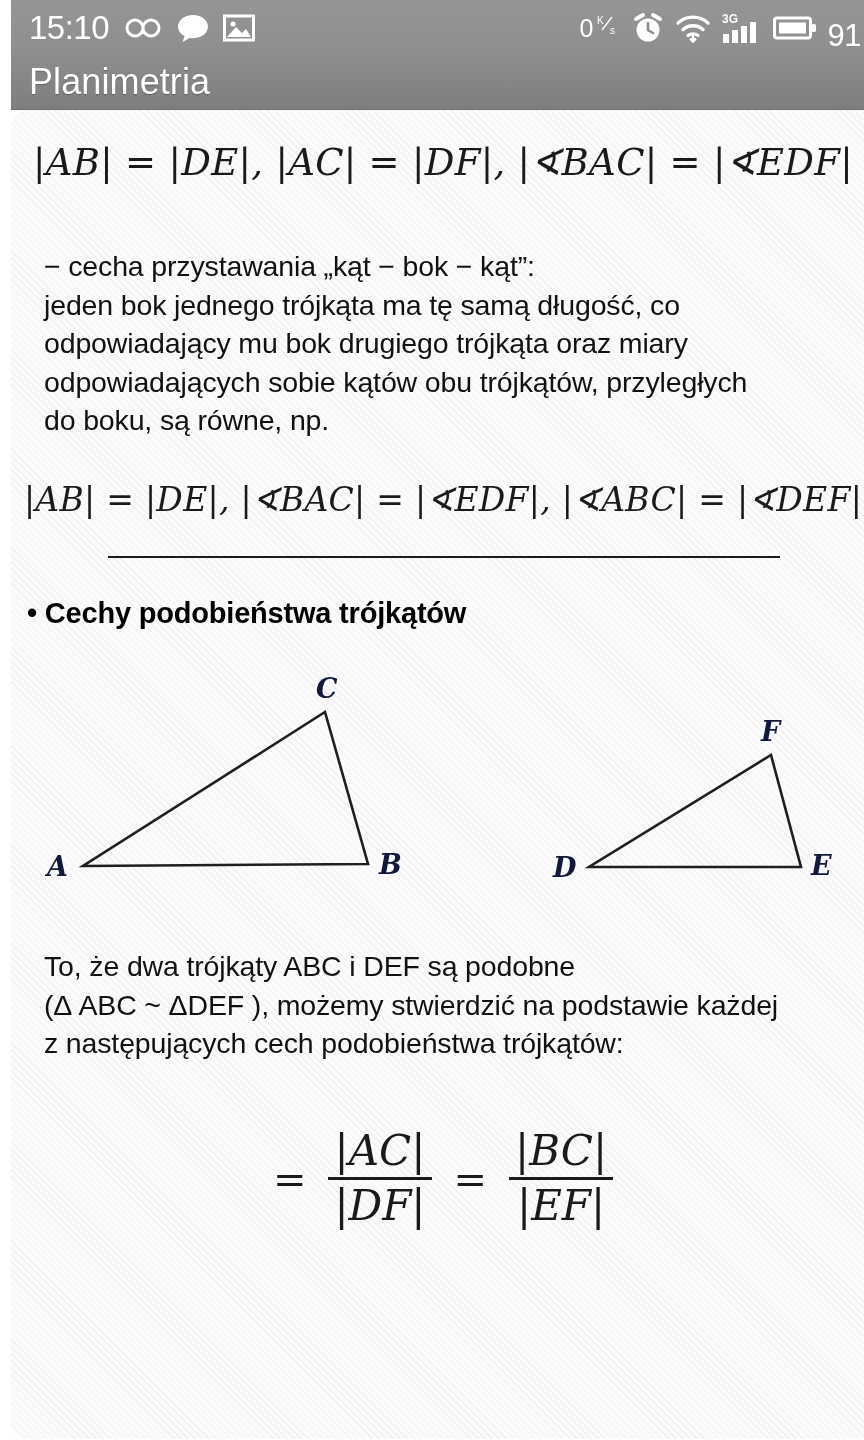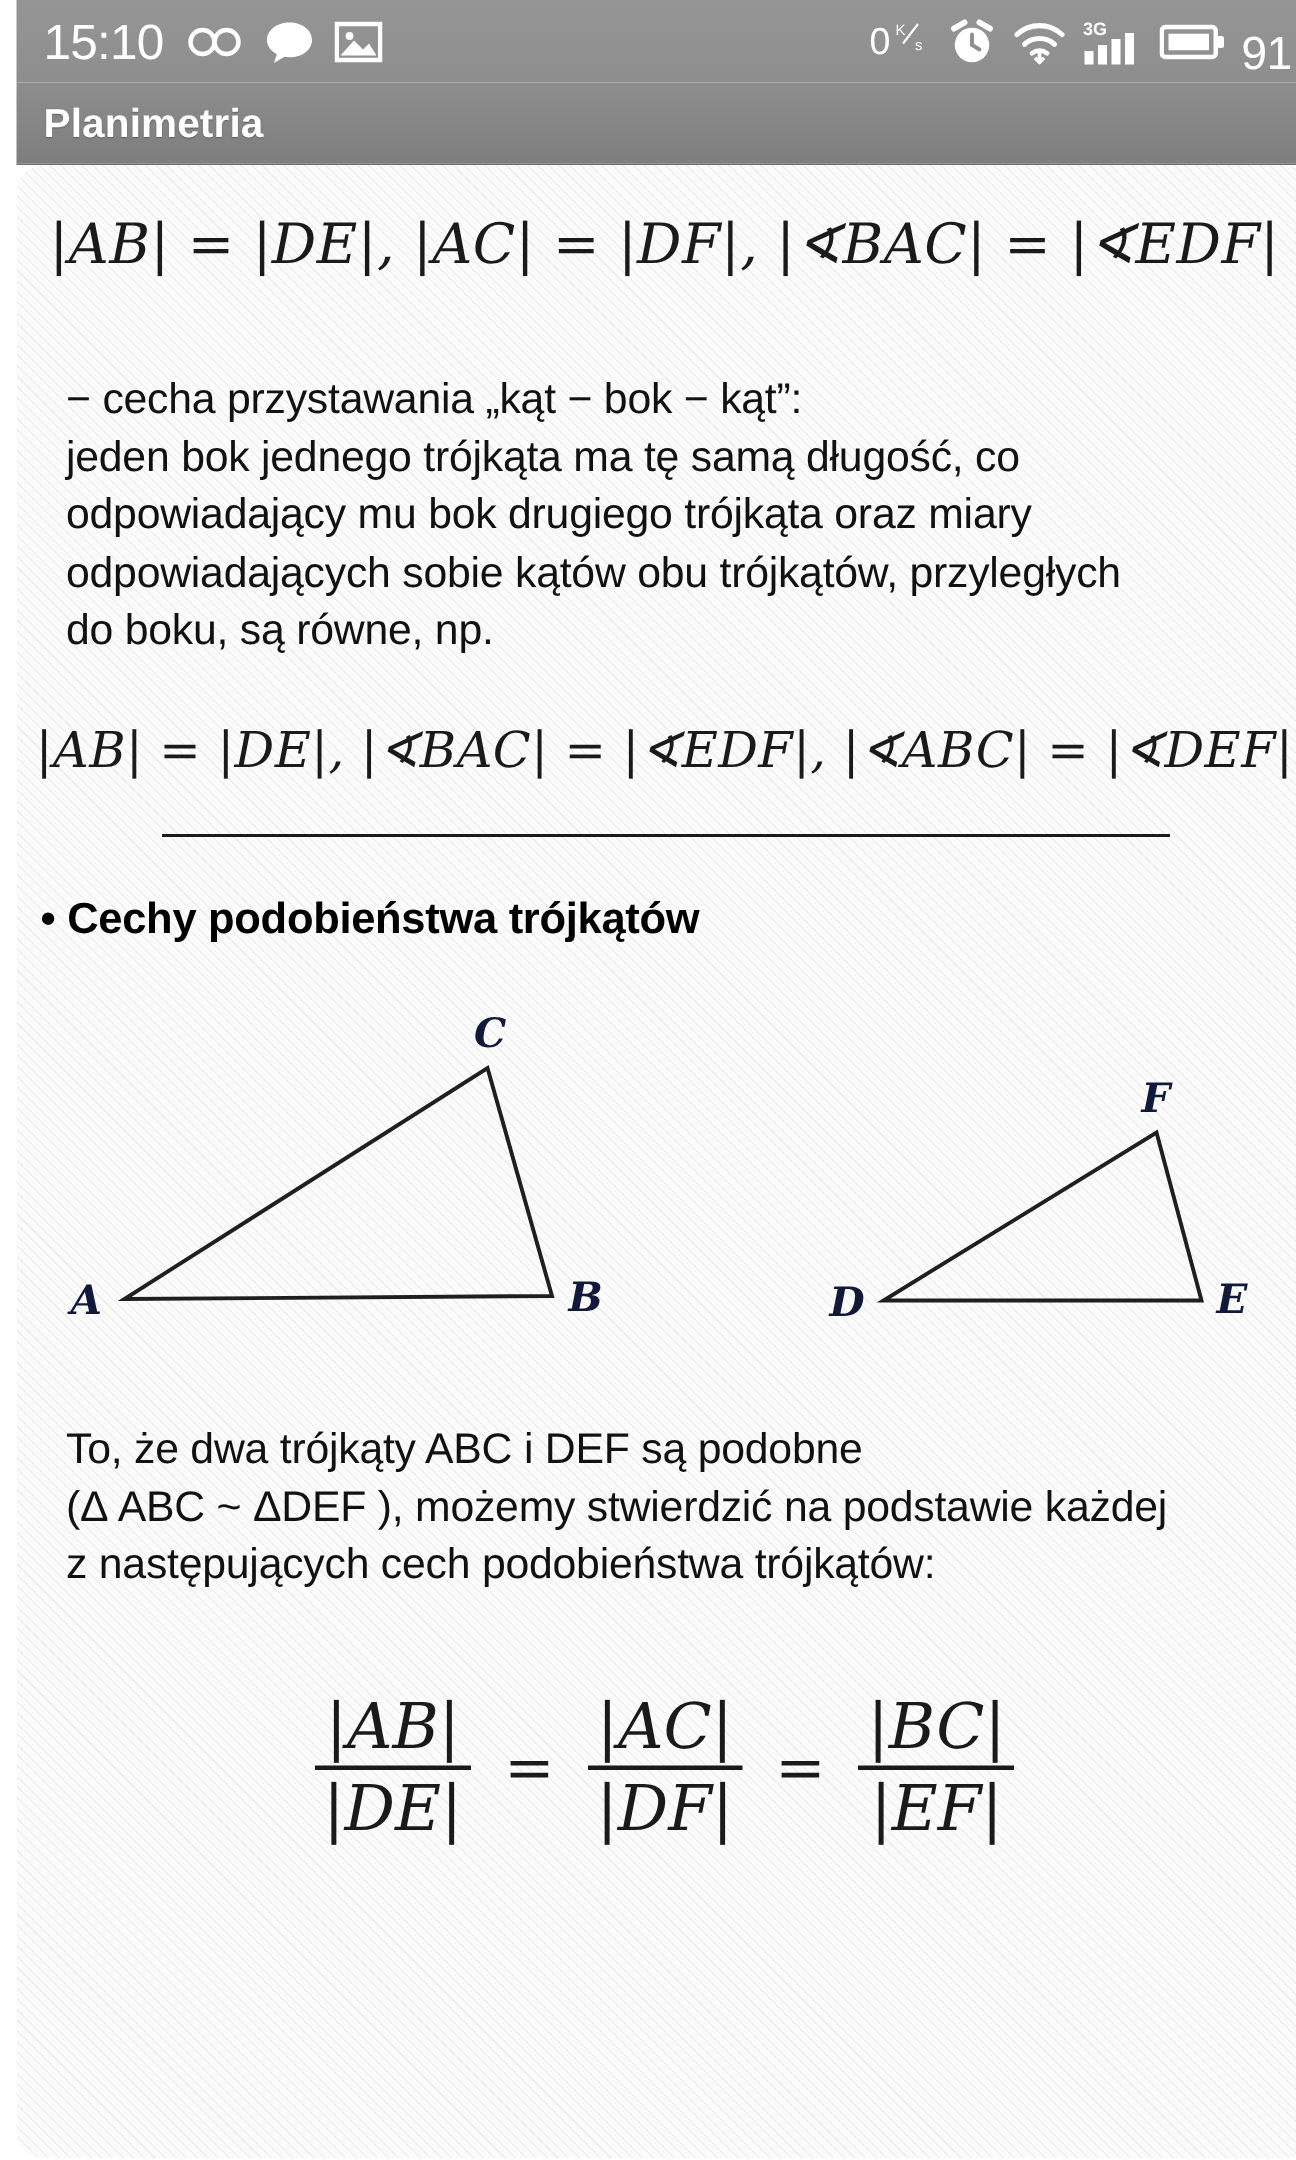--- a/index.html
+++ b/index.html
@@ -83,22 +83,22 @@
     height: 55px;
     background: linear-gradient(to bottom, #8d8d8d 0%, #7e7e7e 100%);
     display: flex;
     align-items: center;
     padding-left: 18px;
     box-sizing: border-box;
     border-bottom: 1px solid #6f6f6f;
   }
   .action-title {
     color: #ffffff;
-    font-size: 27px;
-    font-weight: 700;
+    font-size: 36px;
+    font-weight: 400;
     letter-spacing: 0.1px;
     text-shadow: 0 1px 1px rgba(0,0,0,0.28);
   }
 
   
   .content {
     position: relative;
     height: 1329px;
     background-color: #fbfbfb;
     background-image: repeating-linear-gradient(
@@ -352,25 +352,20 @@
     <p class="para">To, że dwa trójkąty ABC i DEF są podobne
 (Δ ABC ~ ΔDEF ), możemy stwierdzić na podstawie każdej
 z następujących cech podobieństwa trójkątów:</p>
 
     <div class="spacer-30"></div>
 
 
     <div class="spacer-18"></div>
 
     <div class="frac-row">
-      <span class="frac">
-        <span class="num">|AB|</span>
-        <span class="bar"></span>
-        <span class="den">|DE|</span>
-      </span>
       <span class="frac-eq">=</span>
       <span class="frac">
         <span class="num">|AC|</span>
         <span class="bar"></span>
         <span class="den">|DF|</span>
       </span>
       <span class="frac-eq">=</span>
       <span class="frac">
         <span class="num">|BC|</span>
         <span class="bar"></span>

